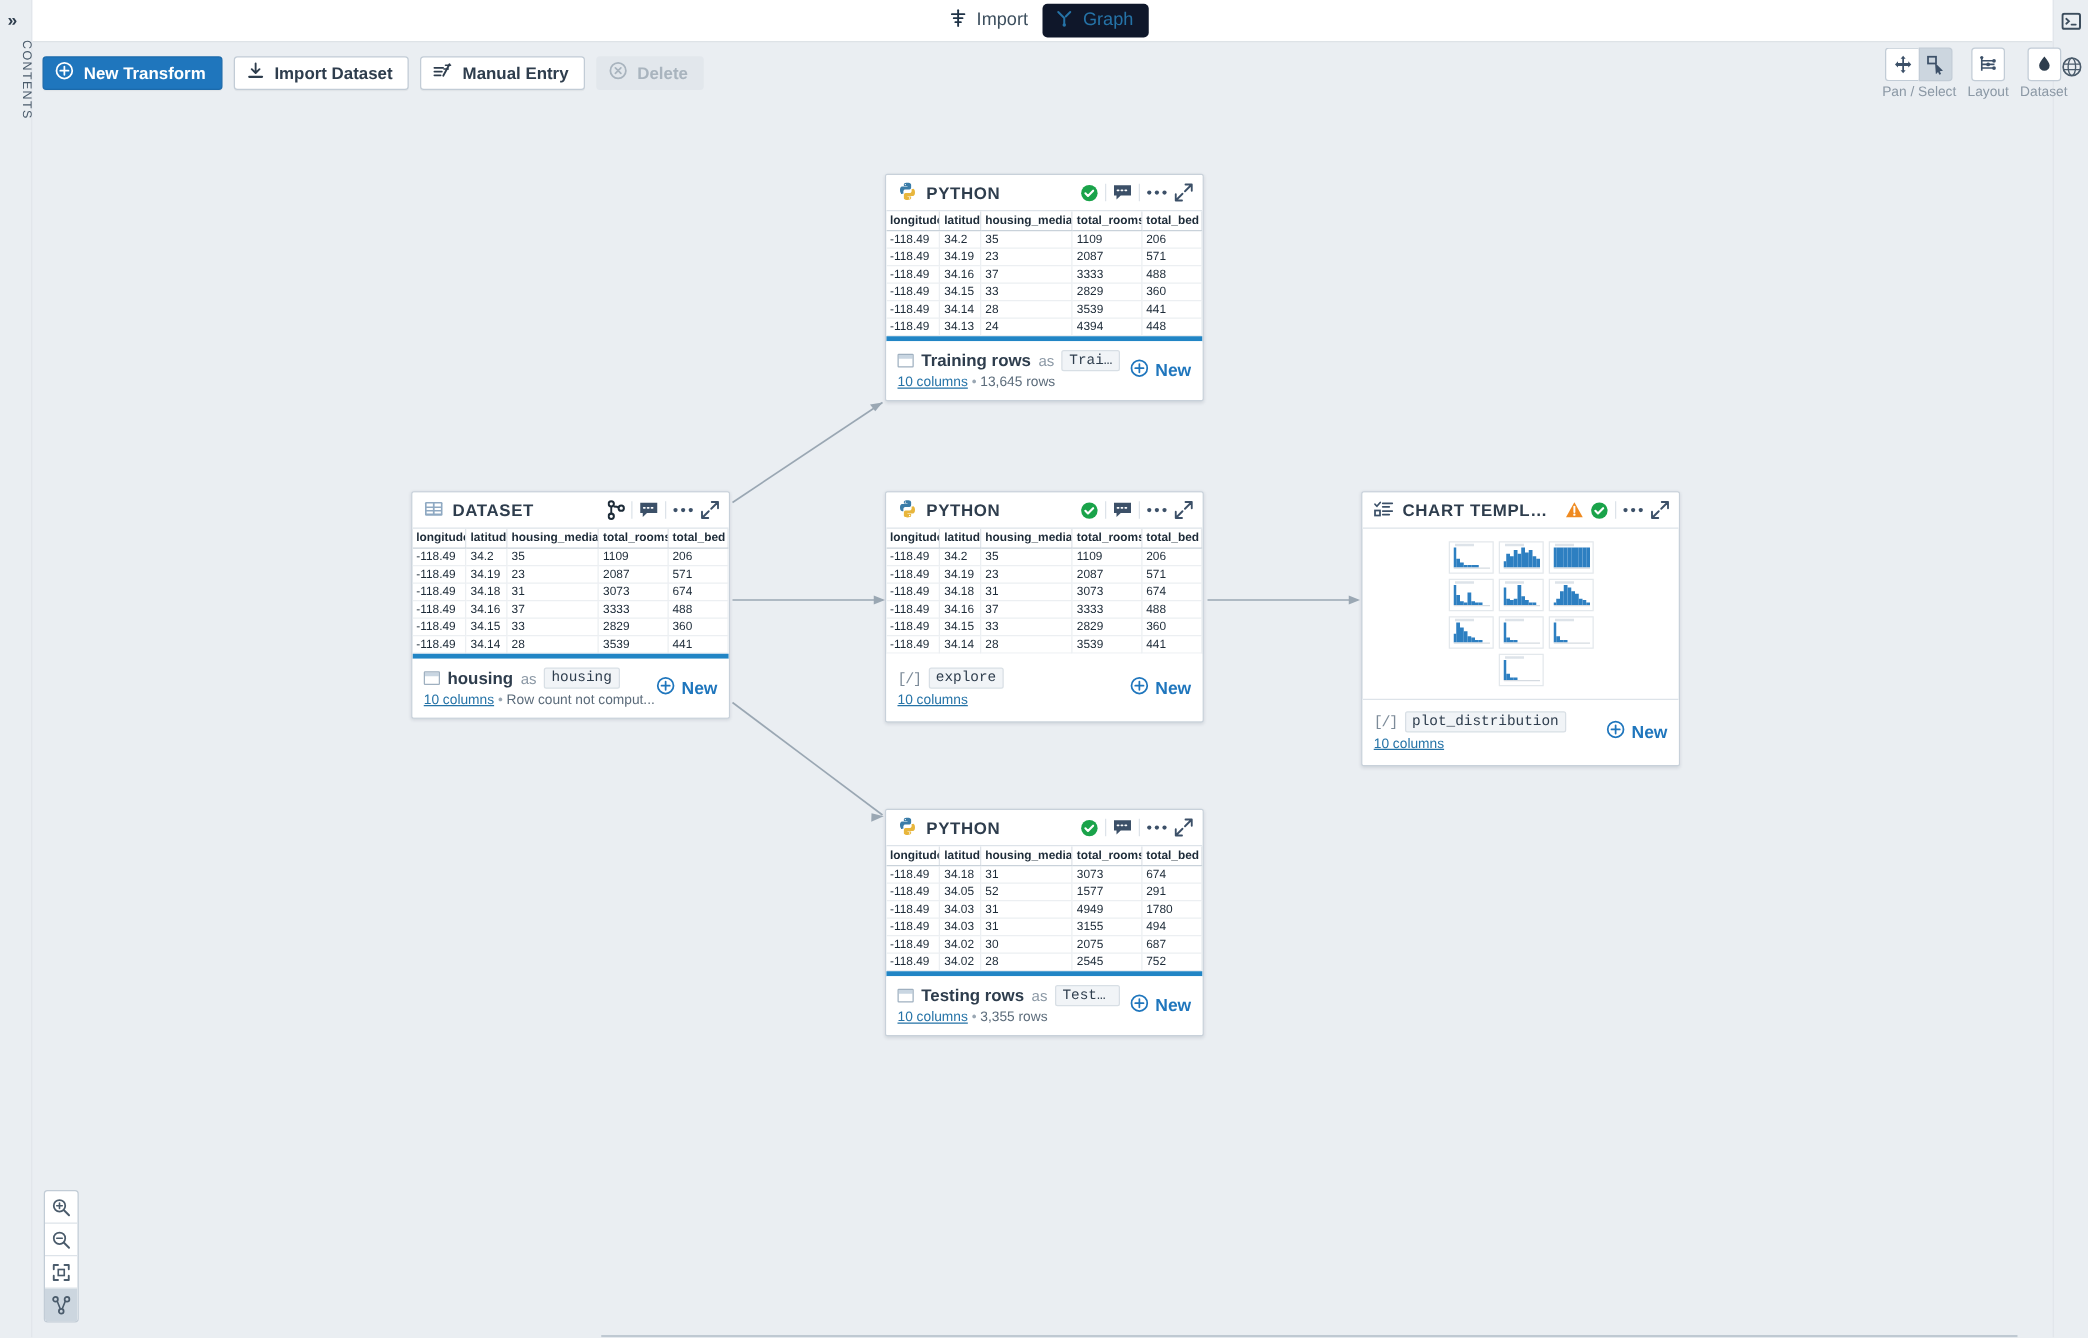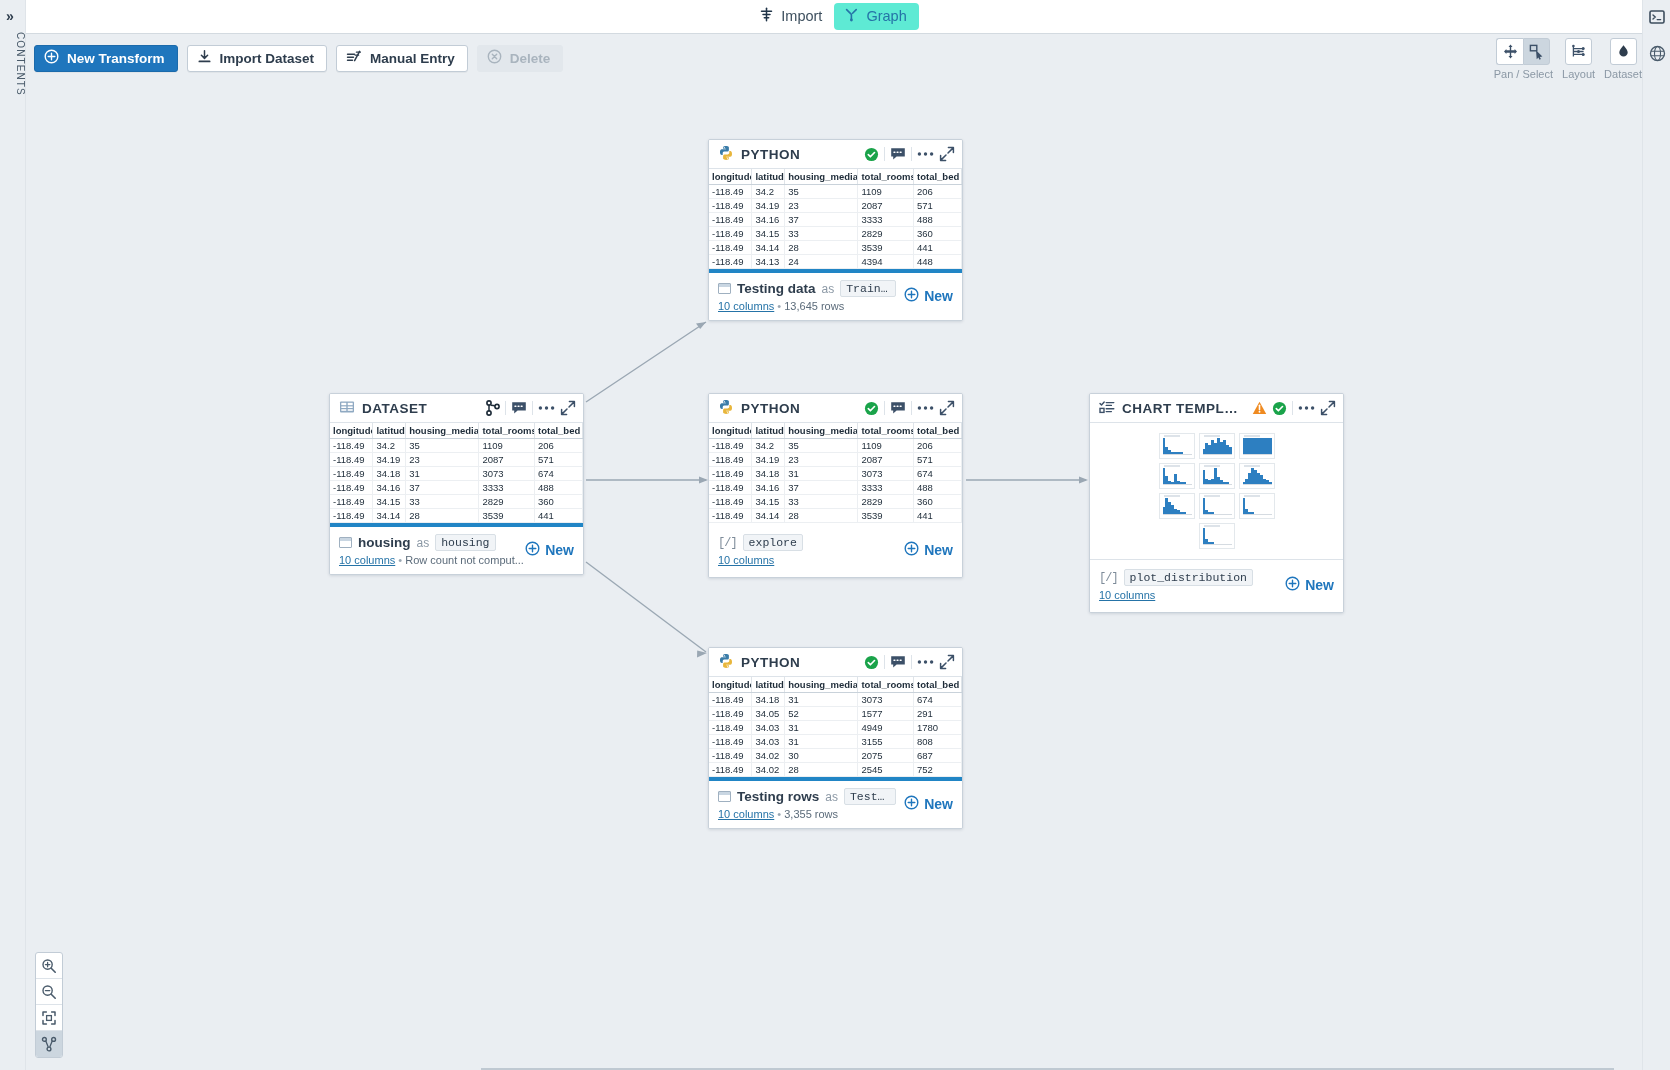--- a/index.html
+++ b/index.html
@@ -18,21 +18,21 @@
     background:#ffffff;
     display:flex; align-items:center; justify-content:center;
     border-bottom:1px solid #d3dae0;
   }
   .topbtn{
     display:flex; align-items:center; gap:7px;
     padding:4px 12px 5px 10px; border-radius:4px;
     font-size:14.5px; color:#3d4f5e; cursor:pointer;
     line-height:1;
   }
-  .topbtn.active{ background:#5eead4; color:#2573a7; }
+  .topbtn.active{ background:#0f172a; color:#2573a7; }
   .topbtn .lbl{ font-size:14.5px; }
 
   
   .leftrail{
     position:absolute; left:0; top:0; width:26px; height:1070px;
     background:#eaeef2; border-right:1px solid #dfe4e9;
   }
   .leftrail .chev{
     position:absolute; top:8px; left:6px; font-size:14px; color:#2e3d4d; font-weight:bold;
   }
@@ -67,21 +67,21 @@
     height:27px; padding:0 12px 0 9px;
     background:#ffffff; border:1px solid #c2ccd6; border-radius:3px;
     font-size:13.5px; font-weight:bold; color:#2e3d4d; cursor:pointer;
     box-shadow:0 1px 0 rgba(0,0,0,.04);
     white-space:nowrap;
   }
   .abtn.primary{ background:#1f76bd; border-color:#1b6aab; color:#fff; }
   .abtn.disabled{ background:#e2e7ec; border-color:#e2e7ec; color:#a9b4be; cursor:default; box-shadow:none; }
 
   .toolgroup{
-    position:absolute; right:28px; top:38px;
+    position:absolute; right:16px; top:38px;
     display:flex; align-items:flex-end; gap:9px;
   }
   .tg{ display:flex; flex-direction:column; align-items:center; gap:3px; }
   .tgrow{ display:flex; }
   .sqbtn{
     width:27px; height:27px; background:#fff; border:1px solid #c2ccd6;
     display:flex; align-items:center; justify-content:center; cursor:pointer;
     border-radius:3px;
   }
   .sqbtn.leftseg{ border-radius:3px 0 0 3px; border-right:none; }
@@ -442,21 +442,21 @@
               <td>448</td>
             </tr>
         </tbody>
       </table>
     </div>
     <div class="blue-rule"></div>
     <div class="node-foot">
       <div class="foot-main">
         <div class="foot-line1">
           <span class="gridicon"></span>
-          <span class="foot-name">Testing data</span>
+          <span class="foot-name">Training rows</span>
           <span class="foot-as">as</span>
           <span class="chip">Training…</span>
         </div>
         <div class="foot-line2">
           <span class="ulink">10 columns</span>
           <span class="dot">•</span>
           <span>13,645 rows</span>
         </div>
       </div>
       <div class="newbtn">
@@ -1027,21 +1027,21 @@
               <td>34.03</td>
               <td>31</td>
               <td>4949</td>
               <td>1780</td>
             </tr>
           <tr>
               <td>-118.49</td>
               <td>34.03</td>
               <td>31</td>
               <td>3155</td>
-              <td>808</td>
+              <td>494</td>
             </tr>
           <tr>
               <td>-118.49</td>
               <td>34.02</td>
               <td>30</td>
               <td>2075</td>
               <td>687</td>
             </tr>
           <tr>
               <td>-118.49</td>

